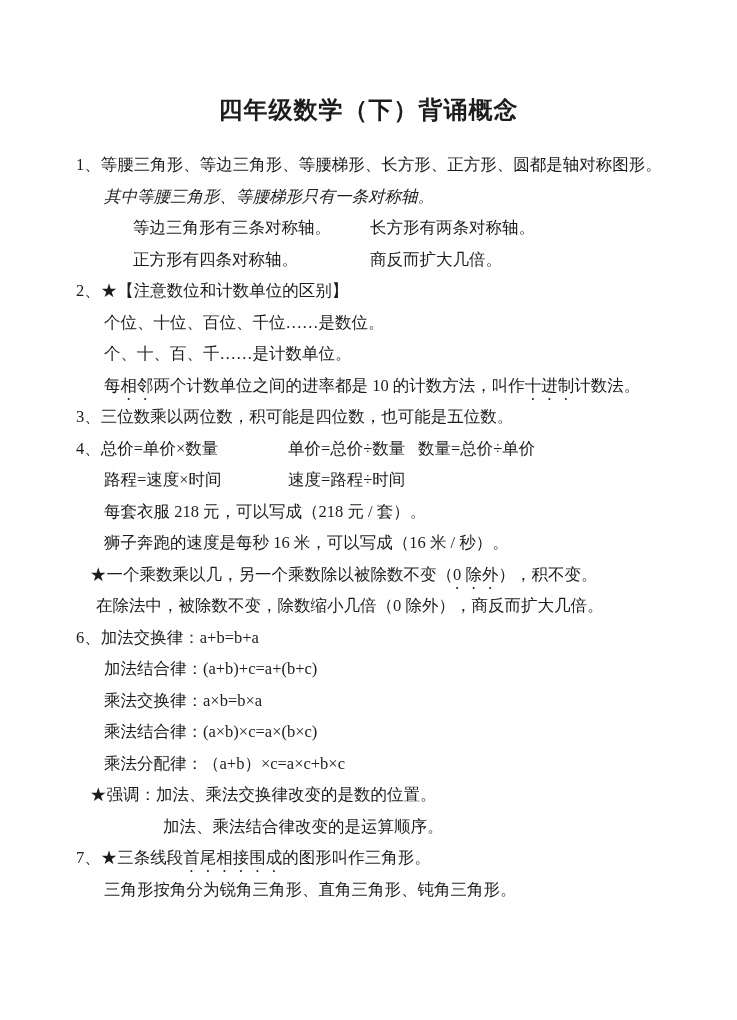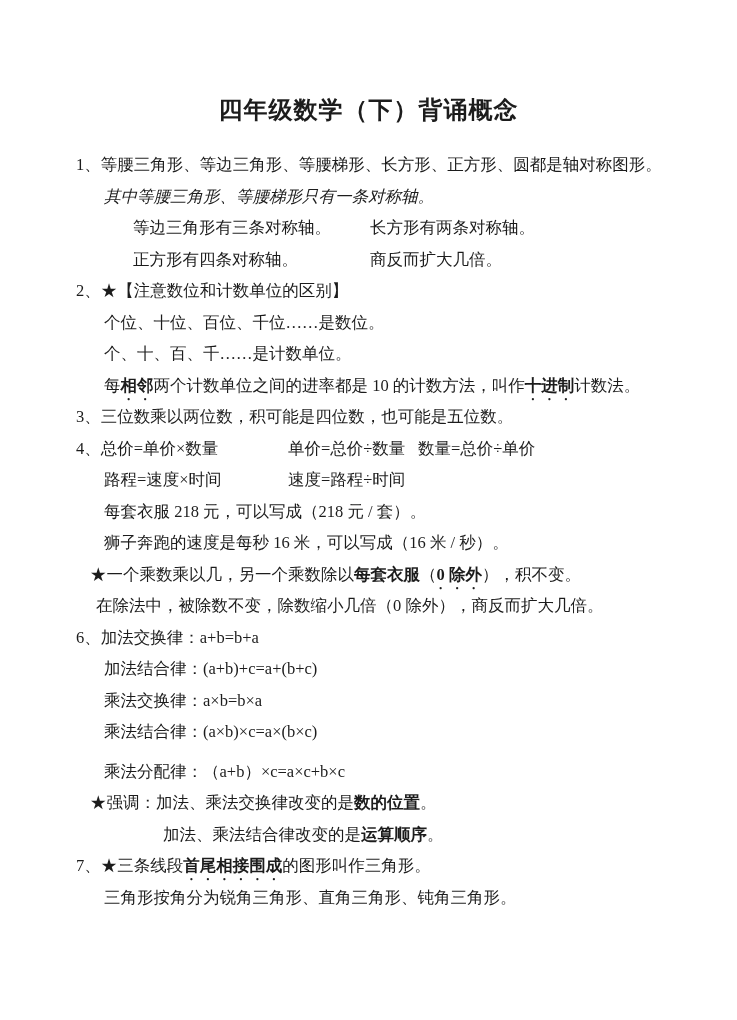--- a/index.html
+++ b/index.html
@@ -37,21 +37,21 @@
   .line {
     position: relative;
     margin: 0;
     padding: 0;
     height: 31.5px;
     line-height: 31.5px;
     font-size: 16.5px;
     white-space: pre;
   }
   .line span { display: inline; }
-  .bold { font-weight: 700; }
+  .bold { font-weight: 400; }
   .dots {
     -webkit-text-emphasis: filled dot var(--text-color);
     -webkit-text-emphasis-position: under right;
     text-emphasis: filled dot var(--text-color);
     text-emphasis-position: under right;
   }
   .abs { position: absolute; top: 0; }
 </style>
 </head>
 <body>
@@ -65,25 +65,25 @@
       <p class="line" style="padding-left: 57px;"><span>正方形有四条对称轴。</span><span class="abs" style="left: 294px;">商反而扩大几倍。</span></p>
       <p class="line"><span>2、★【注意数位和计数单位的区别】</span></p>
       <p class="line" style="padding-left: 28px;"><span>个位、十位、百位、千位……是数位。</span></p>
       <p class="line" style="padding-left: 28px;"><span>个、十、百、千……是计数单位。</span></p>
       <p class="line" style="padding-left: 28px;"><span>每</span><span class="bold dots">相邻</span><span>两个计数单位之间的进率都是 10 的计数方法，叫作</span><span class="bold dots">十进制</span><span>计数法。</span></p>
       <p class="line"><span>3、三位数乘以两位数，积可能是四位数，也可能是五位数。</span></p>
       <p class="line"><span>4、总价=单价×数量</span><span class="abs" style="left: 212px;">单价=总价÷数量</span><span class="abs" style="left: 342px;">数量=总价÷单价</span></p>
       <p class="line" style="padding-left: 28px;"><span>路程=速度×时间</span><span class="abs" style="left: 212px;">速度=路程÷时间</span></p>
       <p class="line" style="padding-left: 28px;"><span>每套衣服 218 元，可以写成（218 元 / 套）。</span></p>
       <p class="line" style="padding-left: 28px;"><span>狮子奔跑的速度是每秒 16 米，可以写成（16 米 / 秒）。</span></p>
-      <p class="line" style="padding-left: 14px;"><span>★一个乘数乘以几，另一个乘数除以</span><span class="bold">每套衣服</span><span>（</span><span class="bold dots">0 除外</span><span>），积不变。</span></p>
+      <p class="line" style="padding-left: 14px;"><span>★一个乘数乘以几，另一个乘数除以</span><span class="bold">被除数不变</span><span>（</span><span class="bold dots">0 除外</span><span>），积不变。</span></p>
       <p class="line" style="padding-left: 20px;"><span>在除法中，被除数不变，除数缩小几倍（0 除外），商反而扩大几倍。</span></p>
       <p class="line"><span>6、加法交换律：a+b=b+a</span></p>
       <p class="line" style="padding-left: 28px;"><span>加法结合律：(a+b)+c=a+(b+c)</span></p>
       <p class="line" style="padding-left: 28px;"><span>乘法交换律：a×b=b×a</span></p>
       <p class="line" style="padding-left: 28px;"><span>乘法结合律：(a×b)×c=a×(b×c)</span></p>
-      <p class="line" style="padding-left: 28px; margin-top: 8px;"><span>乘法分配律：（a+b）×c=a×c+b×c</span></p>
+      <p class="line" style="padding-left: 28px;"><span>乘法分配律：（a+b）×c=a×c+b×c</span></p>
       <p class="line" style="padding-left: 14px;"><span>★强调：加法、乘法交换律改变的是</span><span class="bold">数的位置</span><span>。</span></p>
       <p class="line" style="padding-left: 87px;"><span>加法、乘法结合律改变的是</span><span class="bold">运算顺序</span><span>。</span></p>
       <p class="line"><span>7、★三条线段</span><span class="bold dots">首尾相接围成</span><span>的图形叫作三角形。</span></p>
       <p class="line" style="padding-left: 28px;"><span>三角形按角分为锐角三角形、直角三角形、钝角三角形。</span></p>
     </div>
 </div>
 
 </body></html>

